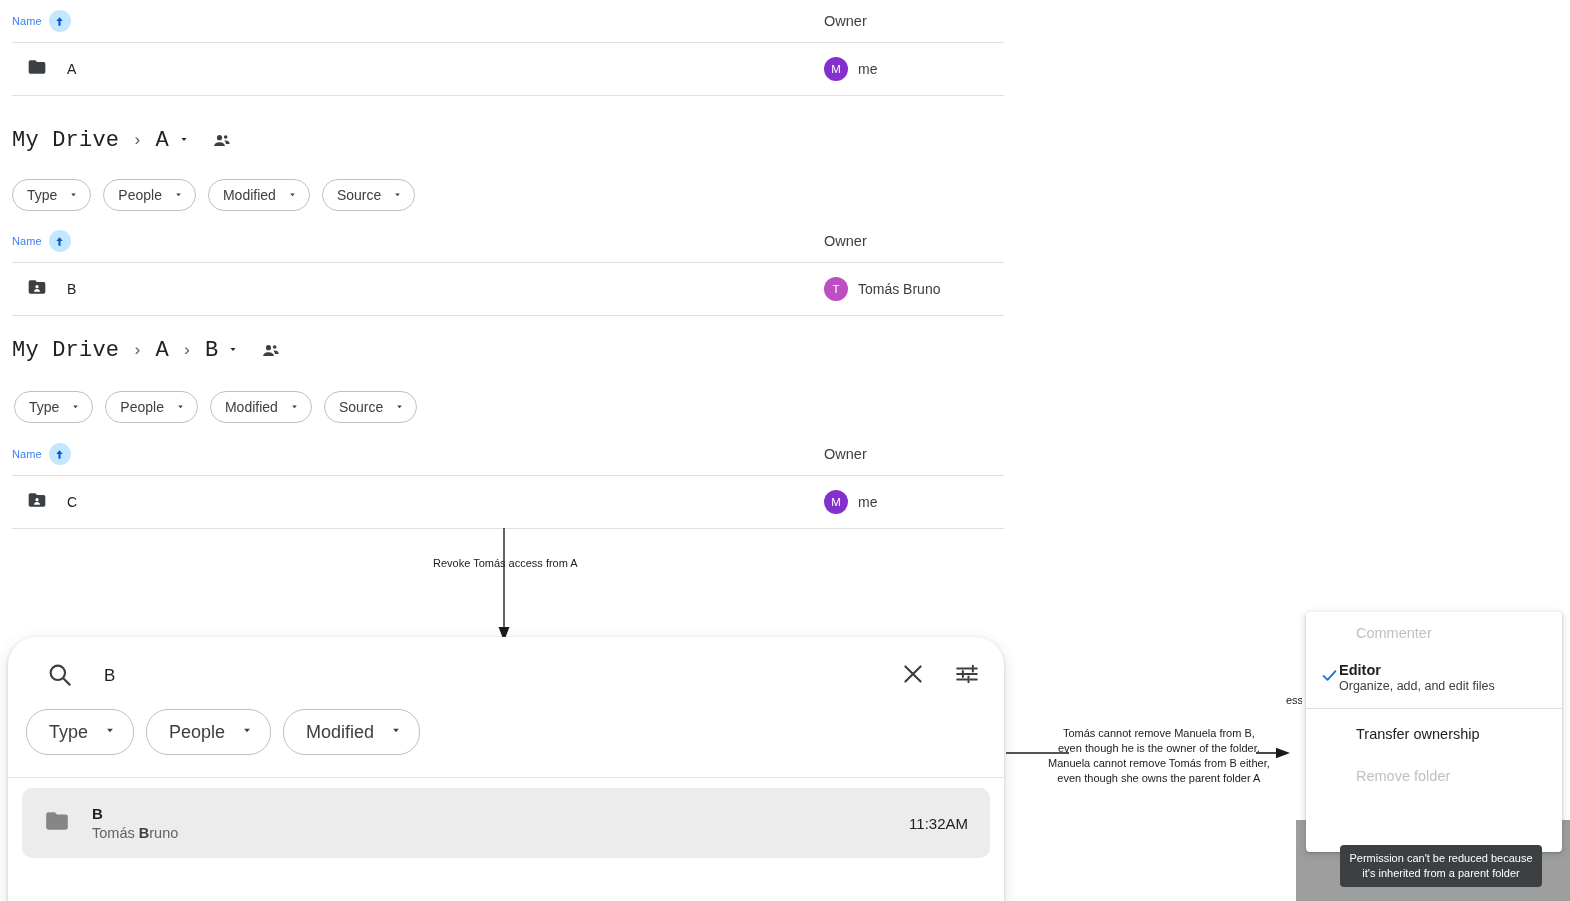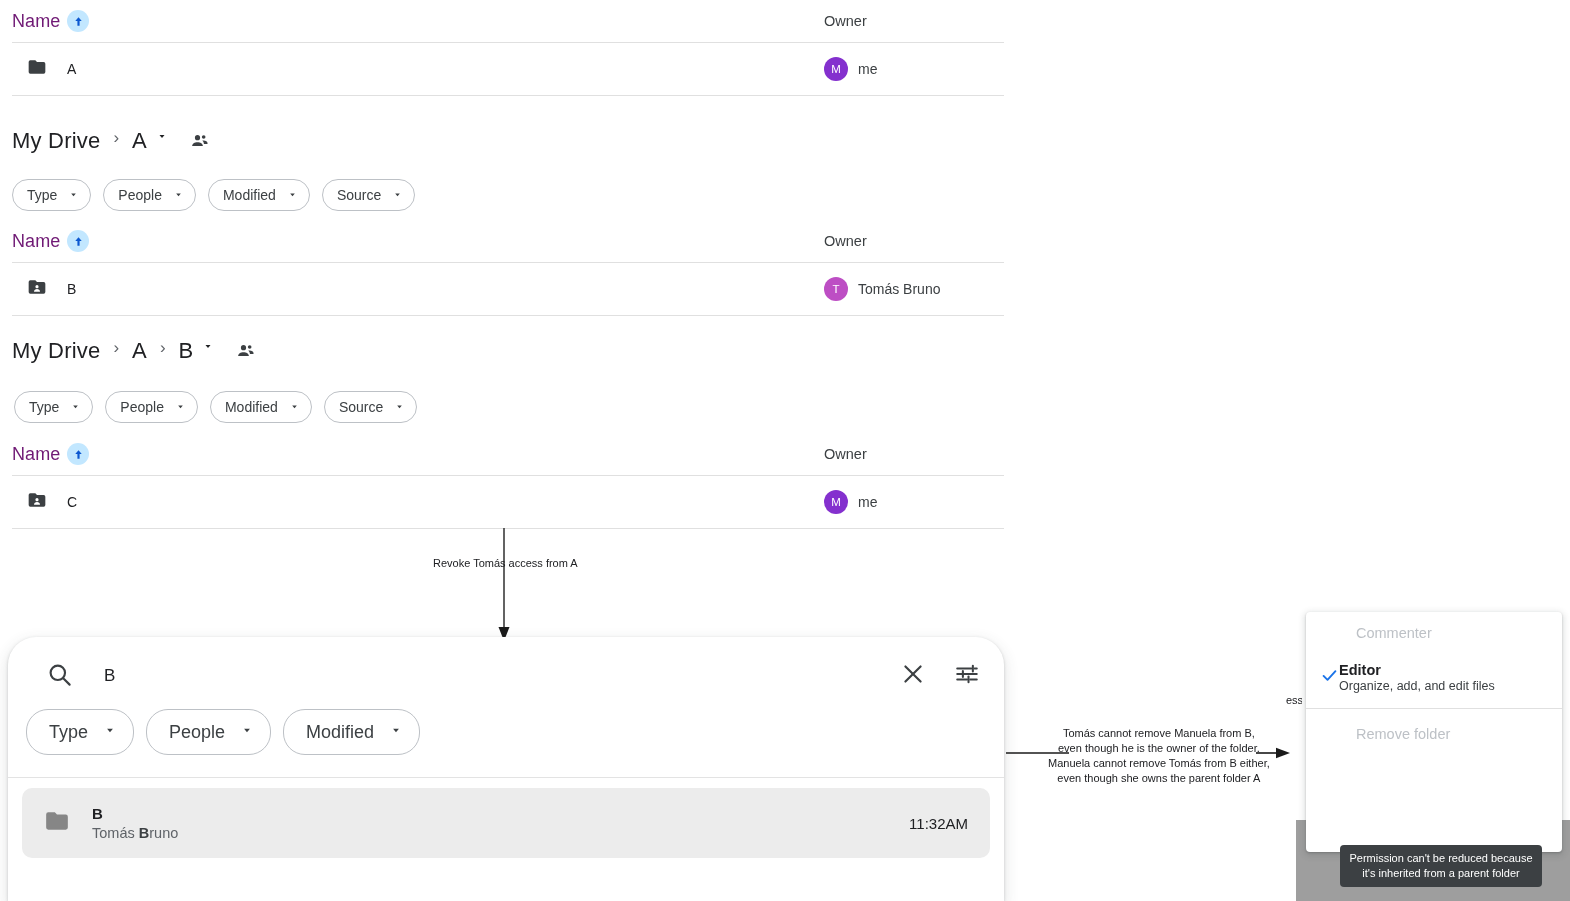--- a/index.html
+++ b/index.html
@@ -9,36 +9,36 @@
     font-family:"Liberation Sans", sans-serif;
     overflow:hidden;
     color:#202124;
   }
   .abs{position:absolute;}
 
   
   .file-list{position:absolute;left:12px;width:992px;}
   .fl-head{height:42px;display:flex;align-items:center;border-bottom:1px solid #e0e0e0;}
   .fl-head .name-cell{display:flex;align-items:center;gap:7px;flex:1;}
-  .fl-head .col-label{font-size:18px;color:#701a75;letter-spacing:.1px;}
+  .fl-head .col-label{font-size:11px;color:#3b82f6;letter-spacing:.1px;}
   .sort-chip{width:22px;height:22px;border-radius:50%;background:#c2e7ff;
              display:flex;align-items:center;justify-content:center;}
   .sort-chip svg{display:block;}
   .owner-head{width:180px;font-size:14.5px;color:#3c4043;}
 
   .fl-row{height:52px;display:flex;align-items:center;border-bottom:1px solid #e0e0e0;}
   .fl-row .nm{display:flex;align-items:center;gap:20px;flex:1;padding-left:15px;}
   .fl-row .fname{font-size:14px;color:#202124;}
   .fl-row .own{width:180px;display:flex;align-items:center;gap:10px;}
   .avatar{width:24px;height:24px;border-radius:50%;color:#fff;font-size:11.5px;
           display:flex;align-items:center;justify-content:center;font-weight:500;flex:0 0 auto;}
   .own-name{font-size:14px;color:#3c4043;white-space:nowrap;}
 
   
-  .crumbs{position:absolute;display:flex;}
+  .crumbs{position:absolute;display:flex;align-items:center;font-family:Liberation Mono, monospace;}
   .crumb{font-size:22px;color:#202124;letter-spacing:.2px;}
   .crumb-sep{font-size:17px;color:#5f6368;margin:0 13px;}
   .crumb-caret{margin-left:9px;}
   .people-ico{margin-left:22px;display:flex;align-items:center;}
 
   
   .chiprow{position:absolute;display:flex;}
   .chip{height:30px;border:1px solid #bdc1c6;border-radius:16px;display:flex;align-items:center;
         padding:0 11px 0 14px;margin-right:12px;background:#fff;}
   .chip .lbl{font-size:14px;color:#3c4043;}
@@ -374,19 +374,23 @@
       <svg width="19" height="19" viewBox="0 0 24 24" fill="none" stroke="#1a73e8" stroke-width="2.4" stroke-linecap="round" stroke-linejoin="round">
         <path d="M4.5 12.5 L9.5 17.5 L19.5 6.5"></path>
       </svg>
     </span>
     <span class="mtxt">
       <span class="t1">Editor</span>
       <span class="t2">Organize, add, and edit files</span>
     </span>
   </div>
   <div class="m-div"></div>
+  <div class="mi enabled">
+    <span class="chk"></span>
+    <span class="mlbl">Transfer ownership</span>
+  </div>
   <div class="mi disabled">
     <span class="chk"></span>
     <span class="mlbl">Remove folder</span>
   </div>
 </div>
 
 <div id="tooltip">Permission can't be reduced because it's inherited from a parent folder</div>
 
 </body></html>

